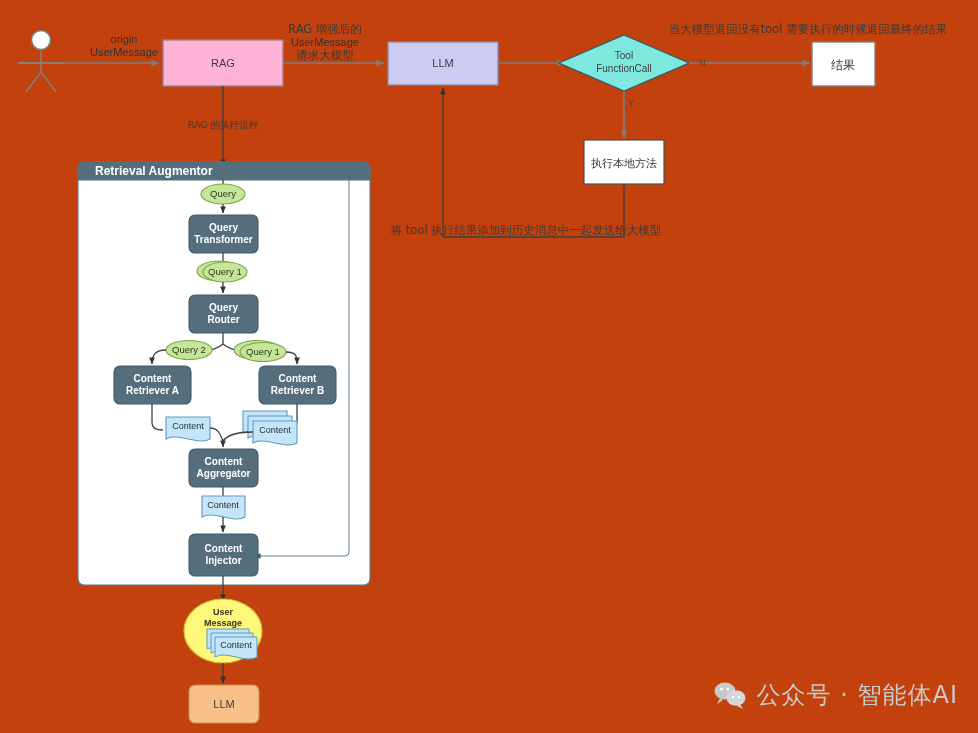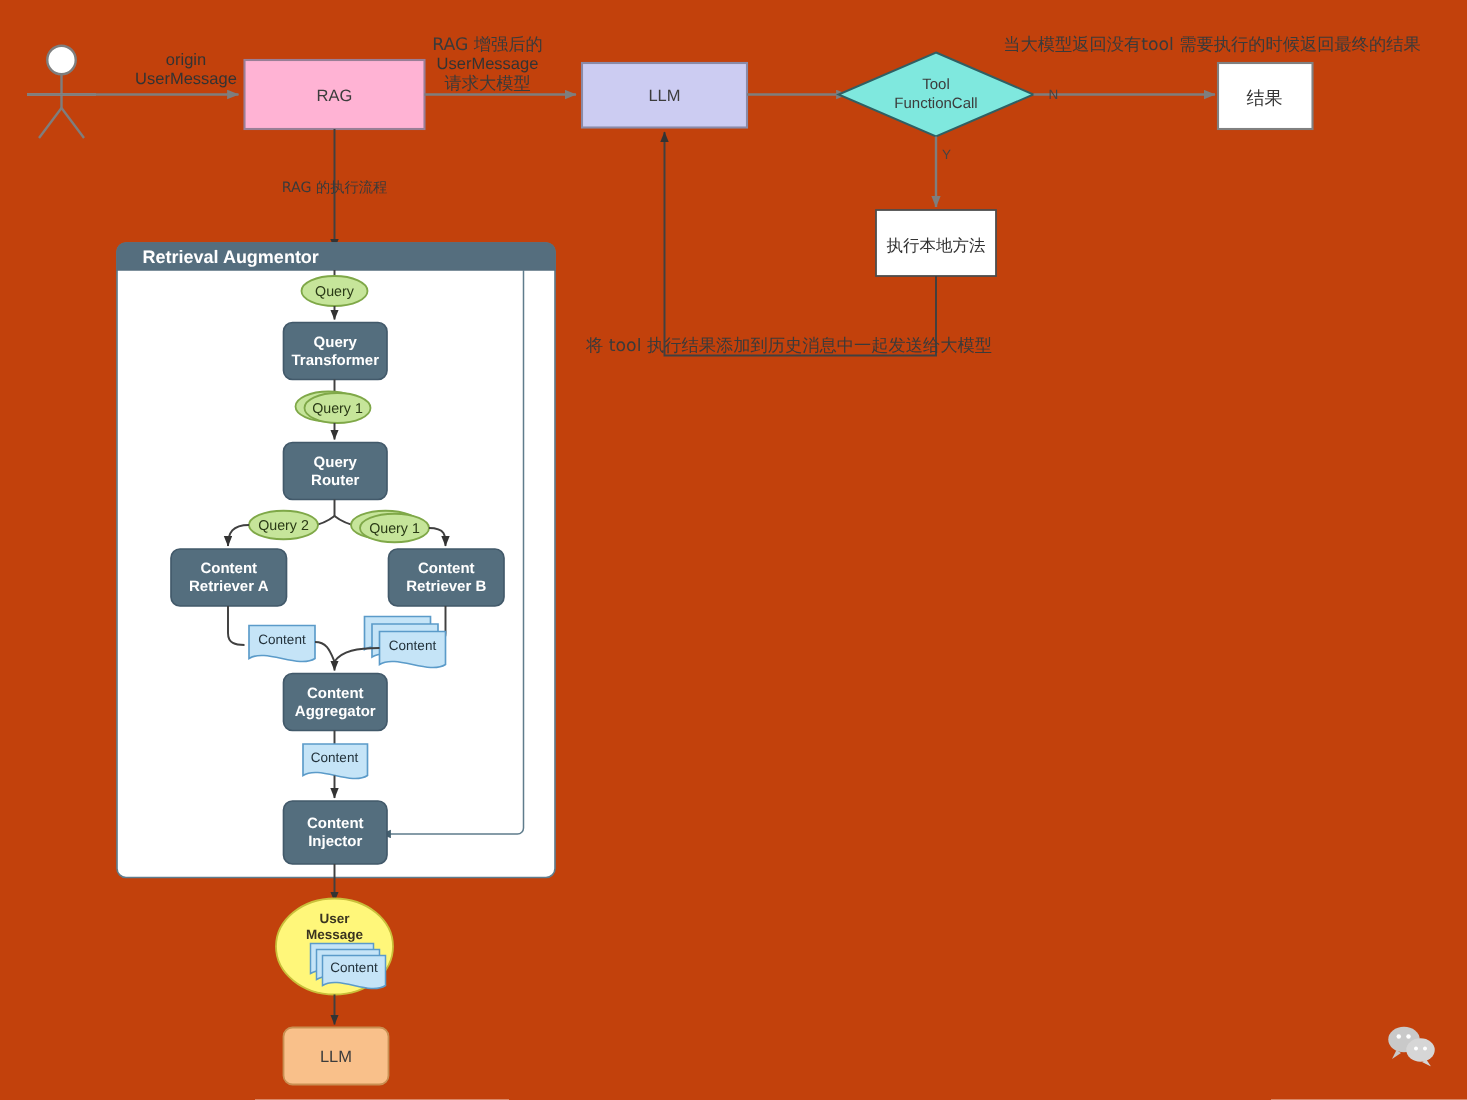--- a/index.html
+++ b/index.html
@@ -212,14 +212,15 @@
     <svg width="34" height="28" viewBox="0 0 34 28">
       <ellipse cx="12" cy="10" rx="10.5" ry="8.5" fill="#c9c9c9"></ellipse>
       <path d="M7,17 L4,23 L10,19 z" fill="#c9c9c9"></path>
       <ellipse cx="23" cy="17" rx="9.5" ry="7.8" fill="#d6d6d6"></ellipse>
       <path d="M27,23.5 L30,28 L24,25 z" fill="#d6d6d6"></path>
       <circle cx="8.5" cy="8" r="1.5" fill="#ffffff"></circle>
       <circle cx="15" cy="8" r="1.5" fill="#ffffff"></circle>
       <circle cx="20" cy="16" r="1.3" fill="#ffffff"></circle>
       <circle cx="26" cy="16" r="1.3" fill="#ffffff"></circle>
     </svg>
+    <span>公众号 · 智能体AI</span>
   </div>
 </div>
 
 </body></html>

